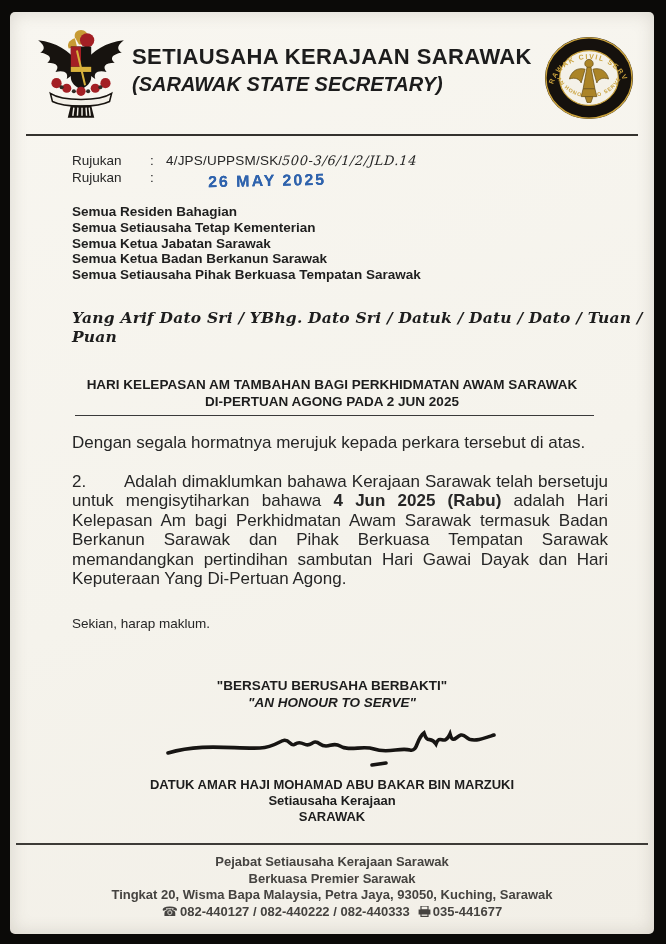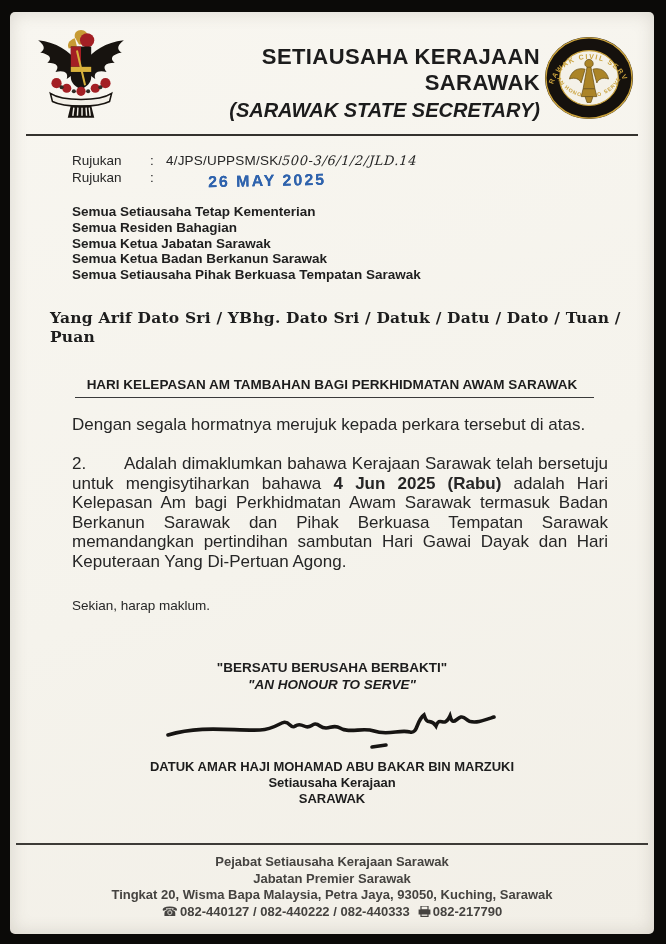--- a/index.html
+++ b/index.html
@@ -12,21 +12,21 @@
   .paper{
     position:absolute;left:10px;top:12px;right:12px;bottom:10px;
     background:linear-gradient(160deg,#f8f6f0 0%,#f5f3ec 55%,#f2efe7 100%);
     border-radius:5px;
     box-shadow:inset 0 0 18px rgba(90,80,60,.18);
     overflow:hidden;
   }
   
   .hdr{display:flex;align-items:flex-start;padding:12px 16px 0 20px;height:106px;}
   .crest{width:102px;height:102px;flex:0 0 auto;}
-  .hdr-mid{flex:1;text-align:right;padding-top:20px;color:#1c1c1c;margin-left:32px;}
+  .hdr-mid{flex:1;text-align:left;padding-top:20px;color:#1c1c1c;}
   .hdr-title{font-size:22px;font-weight:700;letter-spacing:.4px;}
   .hdr-sub{font-size:20px;font-weight:700;font-style:italic;margin-top:3px;}
   .badge{width:98px;height:92px;flex:0 0 auto;margin-top:8px;}
   .hdr-rule{border:0;border-top:2px solid #34322e;margin:4px 16px 0 16px;}
   
   .meta{margin:16px 0 0 62px;font-size:13.5px;color:#262626;}
   .meta-row{display:flex;line-height:17px;}
   .meta-label{width:78px;}
   .meta-colon{width:16px;}
   .ref-typed{letter-spacing:.2px;}
@@ -34,22 +34,22 @@
   .stamp{
     display:inline-block;margin:3px 0 0 42px;
     color:#2f63ad;font-weight:700;font-size:16px;letter-spacing:2px;
     transform:rotate(-1.2deg);
     text-shadow:0 0 .6px #2f63ad;
   }
   
   .recips{margin:15px 0 0 62px;font-size:13.5px;font-weight:700;color:#1f1f1f;line-height:15.8px;}
   
   .salute{
-    margin:25px 0 0 40px;
-    font-family:"DejaVu Serif",serif;font-weight:700;
+    margin:25px 0 0 62px;
+    font-family:"DejaVu Serif",serif;font-style:italic;font-weight:700;
     font-size:15.5px;color:#1d1d1d;letter-spacing:.2px;
   }
   
   .subject{margin:30px 44px 0 44px;text-align:center;font-weight:700;font-size:13.5px;color:#1d1d1d;line-height:17.5px;}
   .subject-rule{border:0;border-top:1.8px solid #3a3a3a;margin:4px 60px 0 65px;}
   
   .para{font-size:17px;color:#262626;}
   .p1{margin:17px 48px 0 62px;line-height:19px;}
   .p2{margin:20px 46px 0 62px;line-height:19.5px;text-align:justify;}
   .pnum{display:inline-block;width:52px;}
@@ -156,31 +156,32 @@
       <span><span class="ref-typed">4/JPS/UPPSM/SK/</span><span class="ref-hand">500-3/6/1/2/JLD.14</span></span>
     </div>
     <div class="meta-row">
       <span class="meta-label">Rujukan</span>
       <span class="meta-colon">:</span>
       <span class="stamp">26 MAY 2025</span>
     </div>
   </div>
 
   <div class="recips">
+    <div>Semua Residen Bahagian</div>
     <div>Semua Setiausaha Tetap Kementerian</div>
-    <div>Semua Residen Bahagian</div>
     <div>Semua Ketua Jabatan Sarawak</div>
     <div>Semua Ketua Badan Berkanun Sarawak</div>
     <div>Semua Setiausaha Pihak Berkuasa Tempatan Sarawak</div>
   </div>
 
   <div class="salute">Yang Arif Dato Sri / YBhg. Dato Sri / Datuk / Datu / Dato / Tuan / Puan</div>
 
   <div class="subject">
     <div>HARI KELEPASAN AM TAMBAHAN BAGI PERKHIDMATAN AWAM SARAWAK</div>
+    <div>DI-PERTUAN AGONG PADA 2 JUN 2025</div>
   </div>
   <hr class="subject-rule">
 
   <p class="para p1">Dengan segala hormatnya merujuk kepada perkara tersebut di atas.</p>
 
   <p class="para p2"><span class="pnum">2.</span><span>Adalah dimaklumkan bahawa Kerajaan Sarawak telah bersetuju untuk mengisytiharkan bahawa</span> <b>4 Jun 2025 (Rabu)</b> <span>adalah Hari Kelepasan Am bagi Perkhidmatan Awam Sarawak termasuk Badan Berkanun Sarawak dan Pihak Berkuasa Tempatan Sarawak memandangkan pertindihan sambutan Hari Gawai Dayak dan Hari Keputeraan Yang Di-Pertuan Agong.</span></p>
 
   <div class="closing">Sekian, harap maklum.</div>
 
   <div class="motto">
@@ -196,24 +197,24 @@
   </div>
 
   <div class="signame">
     <div>DATUK AMAR HAJI MOHAMAD ABU BAKAR BIN MARZUKI</div>
     <div>Setiausaha Kerajaan</div>
     <div>SARAWAK</div>
   </div>
 
   <div class="footer">
     <div>Pejabat Setiausaha Kerajaan Sarawak</div>
-    <div>Jabatan Premier Sarawak</div>
+    <div>Berkuasa Premier Sarawak</div>
     <div>Tingkat 20, Wisma Bapa Malaysia, Petra Jaya, 93050, Kuching, Sarawak</div>
     <div>
       <span class="phone-glyph">☎</span><span>082-440127 / 082-440222 / 082-440333</span><svg class="fax-svg" width="13" height="11" viewBox="0 0 13 11">
           <rect x="3" y="0" width="7" height="4" fill="none" stroke="#454340" stroke-width="1.2"></rect>
           <rect x="0.6" y="3.5" width="11.8" height="5" fill="#454340"></rect>
           <rect x="3" y="7" width="7" height="3.4" fill="none" stroke="#454340" stroke-width="1.2"></rect>
-        </svg><span>082-217790</span>
+        </svg><span>035-441677</span>
     </div>
   </div>
 
 </div>
 
 </body></html>

